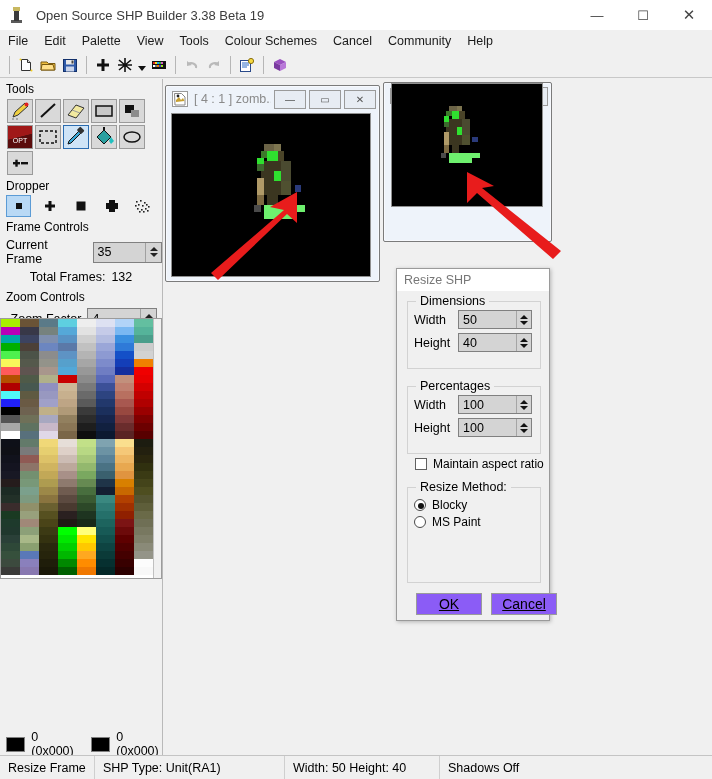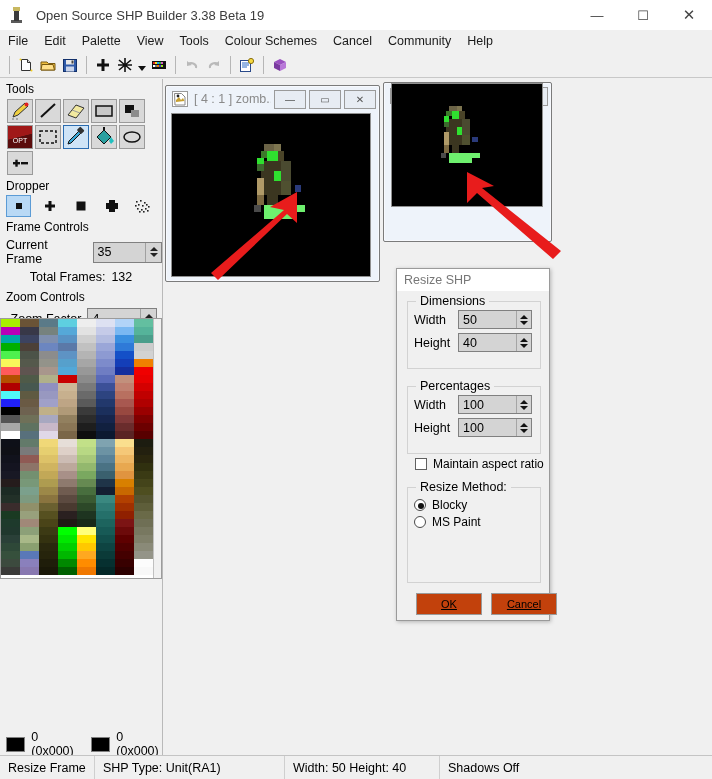--- a/index.html
+++ b/index.html
@@ -131,22 +131,22 @@
   .dspin .arrows .up { width:0;height:0;border-left:4px solid transparent;border-right:4px solid transparent;
                        border-bottom:4px solid #111; margin-bottom:2px;}
   .dspin .arrows .dn { width:0;height:0;border-left:4px solid transparent;border-right:4px solid transparent;
                        border-top:4px solid #111; }
   .chkrow { display:flex; align-items:center; }
   .chkbox { width:12px; height:12px; border:1px solid #606060; background:#fff; margin-right:6px; }
   .radio { width:12px; height:12px; border:1px solid #4a4a4a; border-radius:50%;
            background:#fff; margin-right:6px; position:relative; }
   .radio.on::after { content:""; position:absolute; left:3px; top:3px; width:6px; height:6px;
                      border-radius:50%; background:#111; }
-  .dbtn { width:66px; height:22px; background:#c2410c; border:1px solid #9a9a9a;
-          display:flex; align-items:center; justify-content:center; font-size:11px; }
+  .dbtn { width:66px; height:22px; background:#8b5cf6; border:1px solid #9a9a9a;
+          display:flex; align-items:center; justify-content:center; font-size:14px; }
   .u { text-decoration:underline; }
 
   
   #statusbar { position:absolute; left:0; bottom:0; width:712px; height:24px;
                background:#f0f0f0; border-top:1px solid #c4c4c4; display:flex;
                align-items:center; font-size:12.5px; }
   .sb-cell { height:24px; display:flex; align-items:center; padding-left:8px;
              border-right:1px solid #cfcfcf; }
 </style>
 </head>

